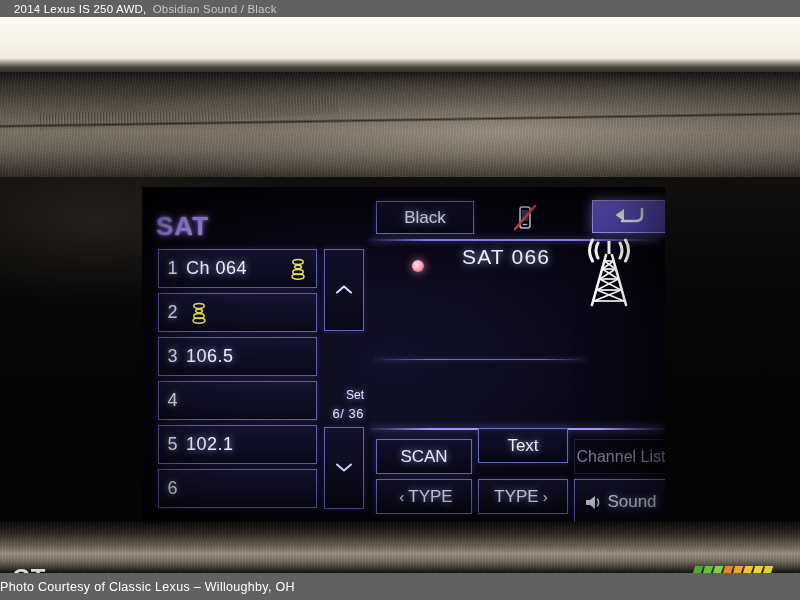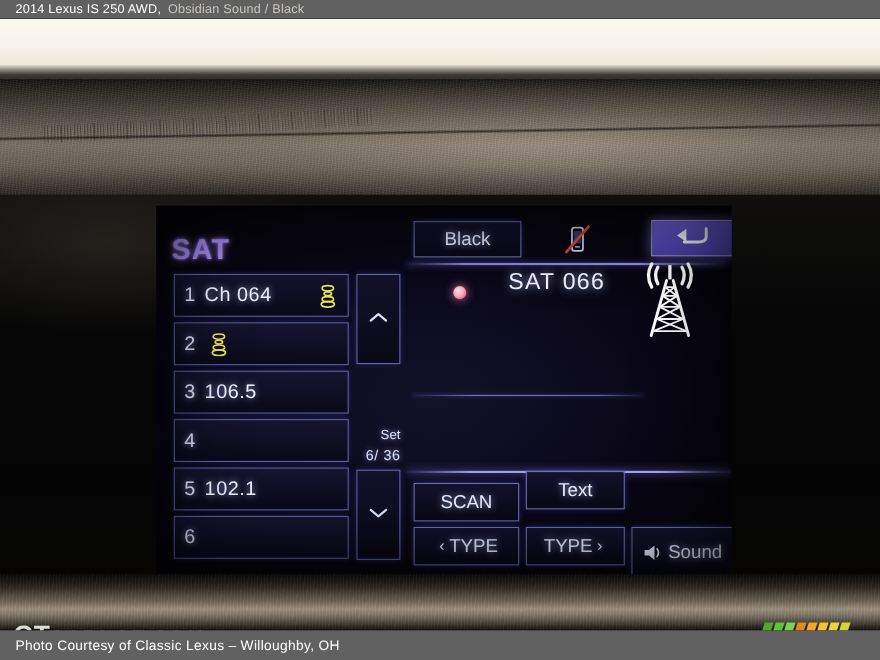--- a/index.html
+++ b/index.html
@@ -432,21 +432,20 @@
   .cbar { width: 8px; height: 20px; }
 
   
   .footer {
     position: absolute;
     left: 0; top: 573px;
     width: 800px; height: 27px;
     background: #616161;
     display: flex;
     align-items: center;
-    padding-left: 14px;
     box-sizing: border-box;
   }
   .footer .f-text {
     color: #ffffff;
     font-size: 12.5px;
     letter-spacing: 0.3px;
   }
 </style>
 </head>
 <body>
@@ -615,20 +614,21 @@
         </svg>
       </div>
 
       <div class="mid-divider"></div>
       <div class="bottom-divider"></div>
 
       <div class="btn btn-scan">SCAN</div>
 
       <div class="btn btn-text">Text</div>
 
+      <div class="btn btn-chlist">Channel List</div>
 
       <div class="btn btn-typeprev">
         <span class="chev-inline">‹</span>
         <span>TYPE</span>
       </div>
 
       <div class="btn btn-typenext">
         <span>TYPE</span>
         <span class="chev-inline">›</span>
       </div>

